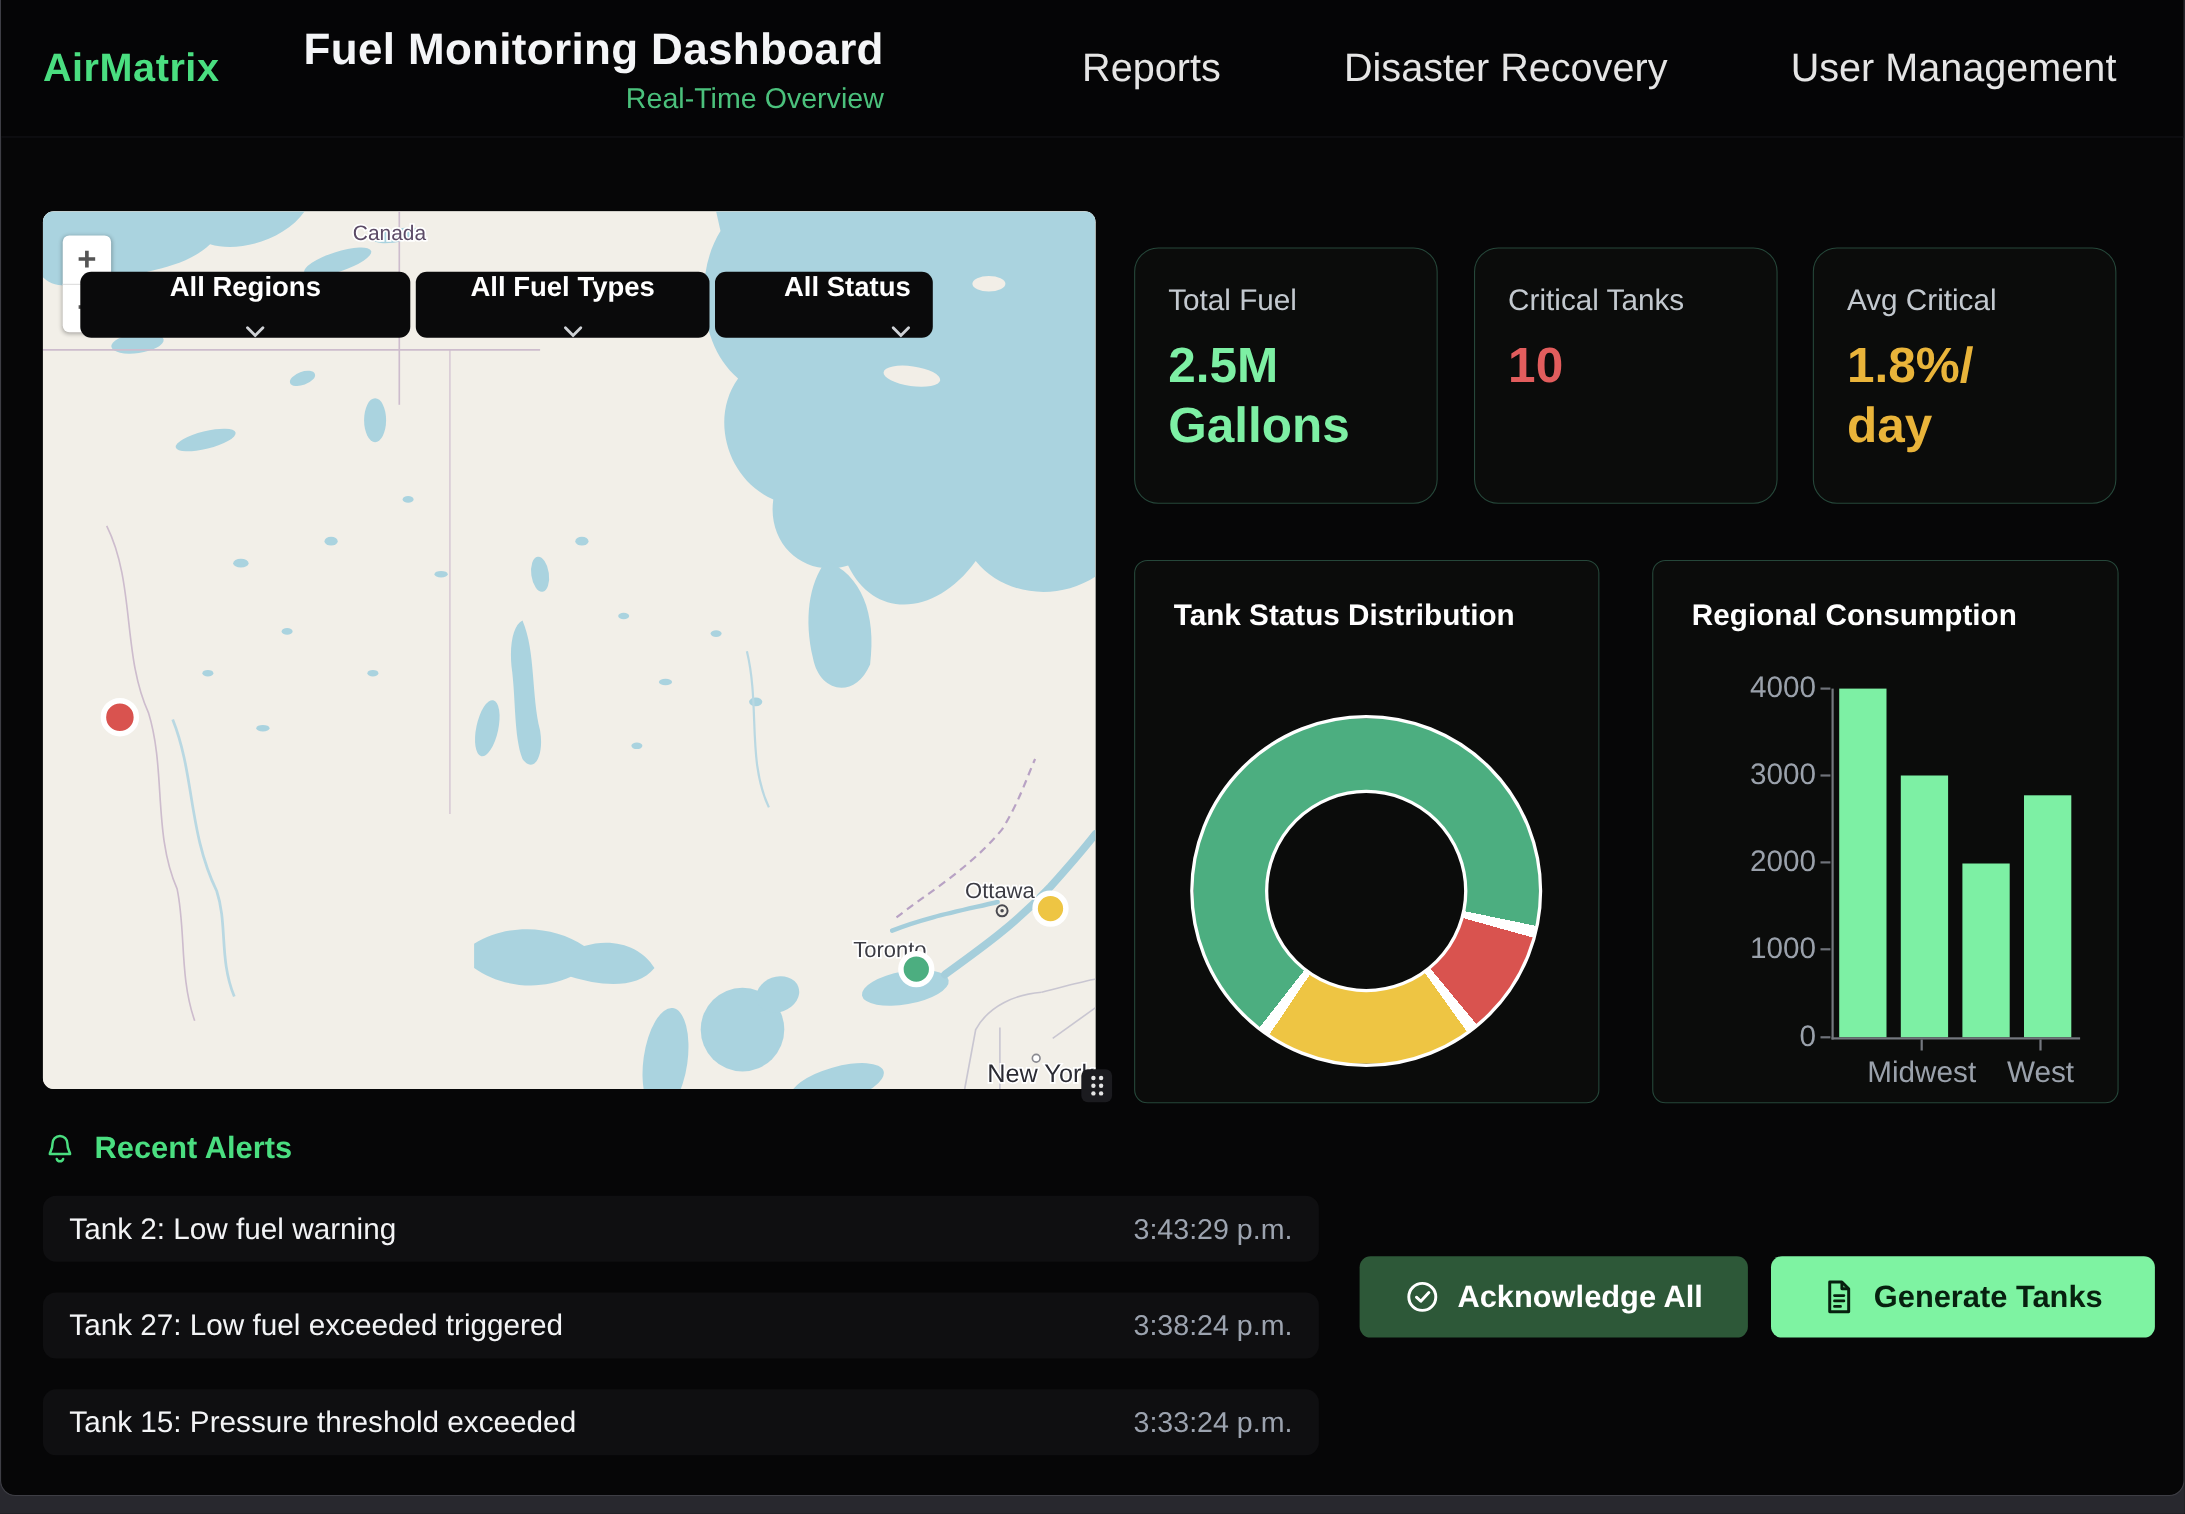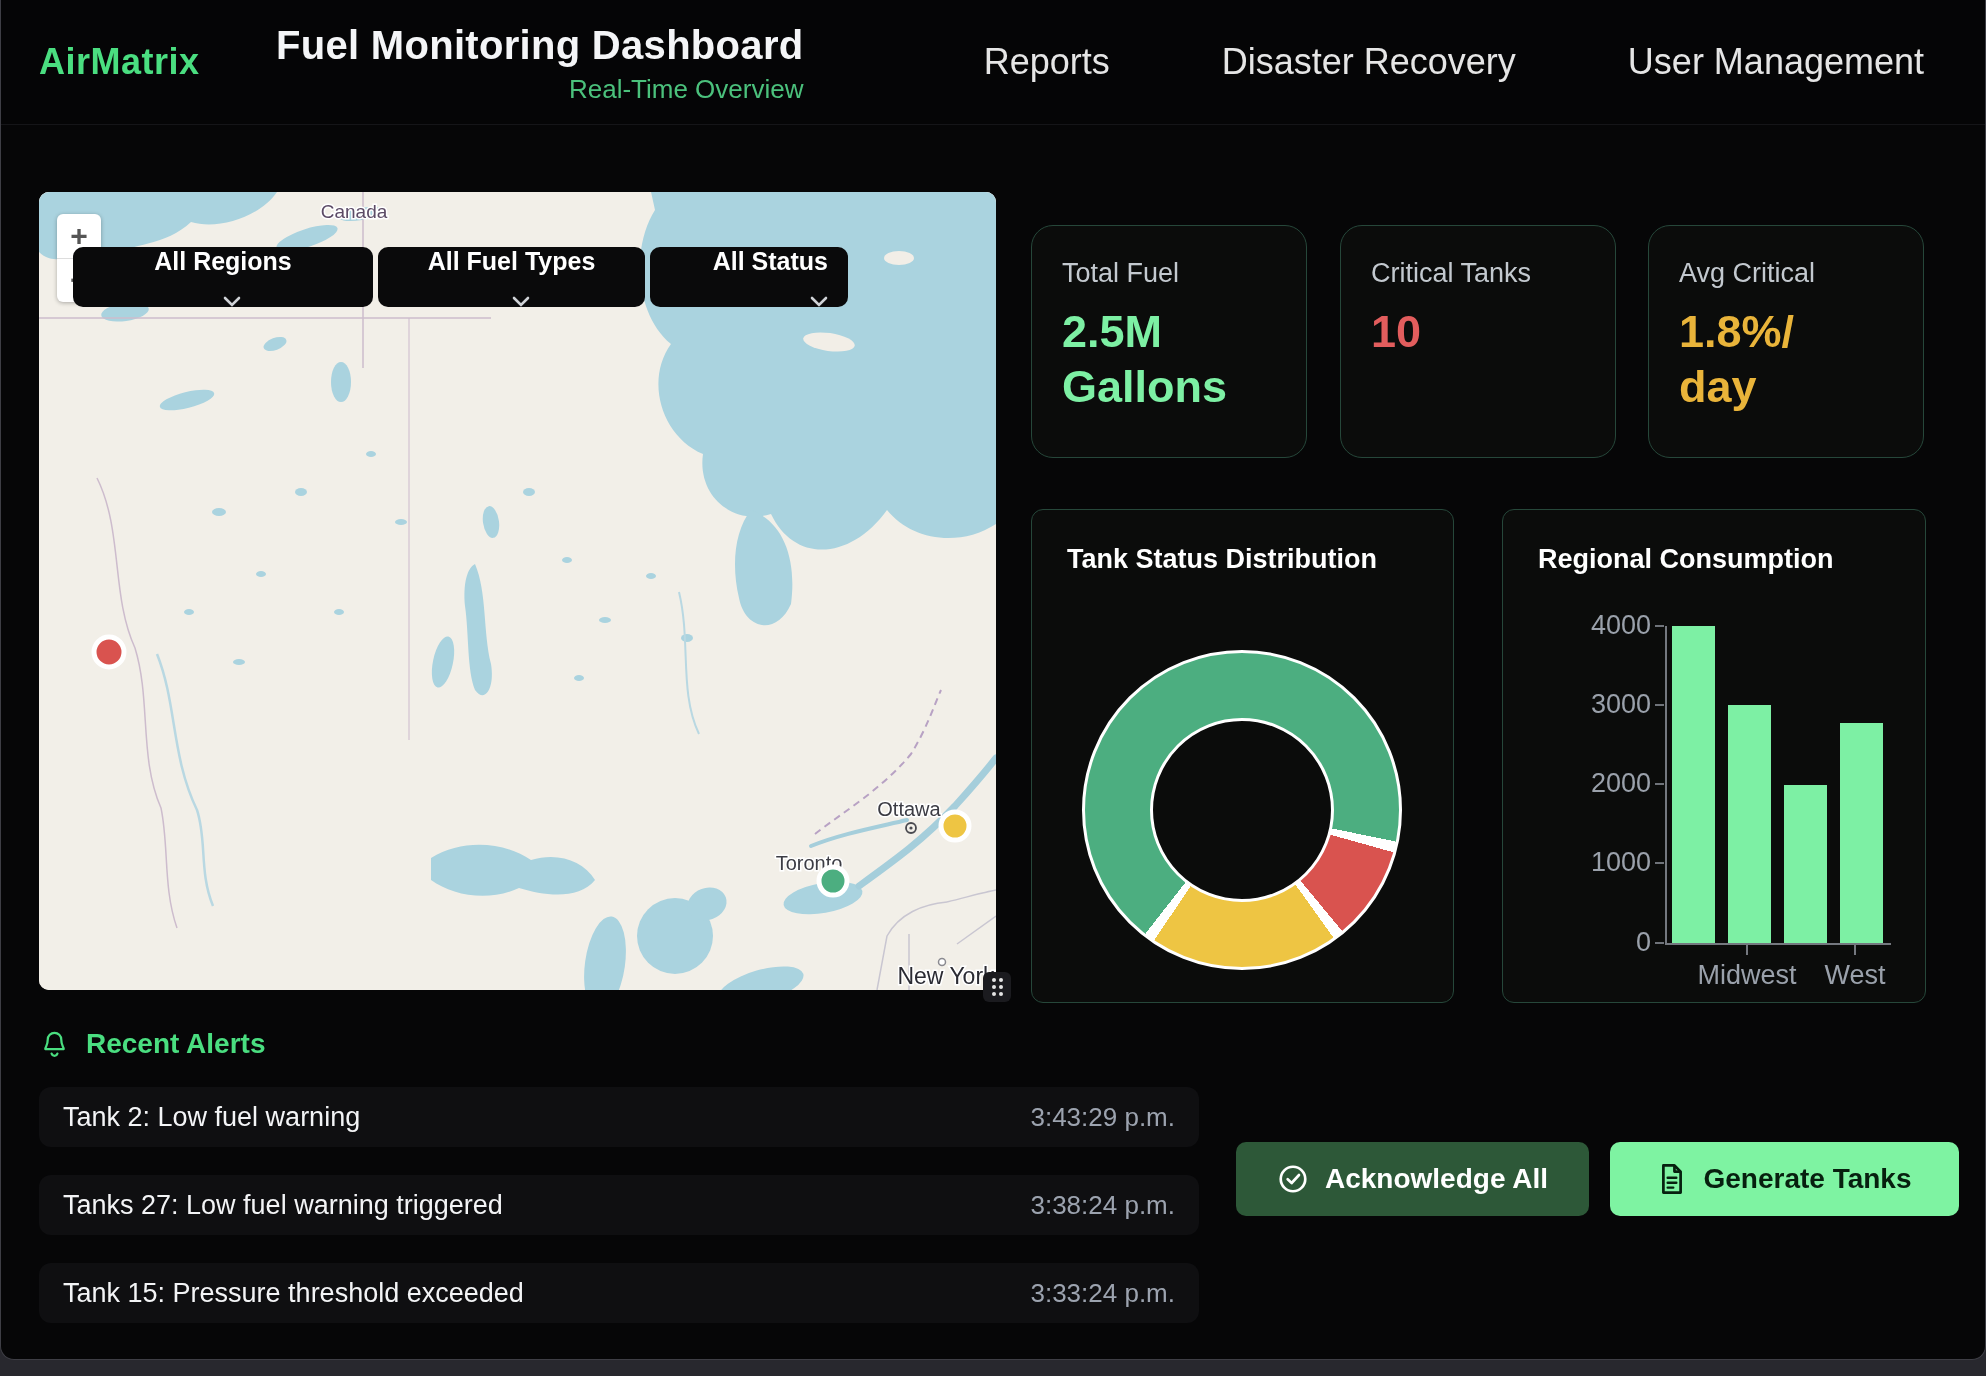--- a/index.html
+++ b/index.html
@@ -286,21 +286,21 @@
       <path d="M9.4 21.5 a2.7 2.7 0 0 0 5.2 0" fill="none" stroke="var(--accent)" stroke-width="2" stroke-linecap="round"></path>
     </svg>
     <div class="alerts-title">Recent Alerts</div>
   </div>
 
   <div class="alert-row" style="top:1087px">
     <span class="alert-text">Tank 2: Low fuel warning</span>
     <span class="alert-time">3:43:29 p.m.</span>
   </div>
   <div class="alert-row" style="top:1175px">
-    <span class="alert-text">Tanks 27: Low fuel warning triggered</span>
+    <span class="alert-text">Tank 27: Low fuel exceeded triggered</span>
     <span class="alert-time">3:38:24 p.m.</span>
   </div>
   <div class="alert-row" style="top:1263px">
     <span class="alert-text">Tank 15: Pressure threshold exceeded</span>
     <span class="alert-time">3:33:24 p.m.</span>
   </div>
 
   <button class="btn btn-ack">
     <svg width="32" height="32" viewBox="0 0 24 24">
       <circle cx="12" cy="12" r="9.2" fill="none" stroke="#ffffff" stroke-width="2"></circle>

